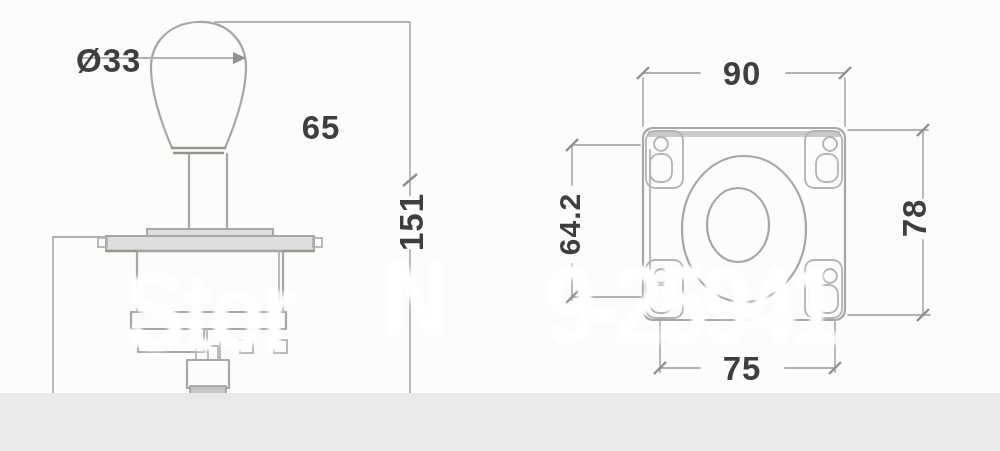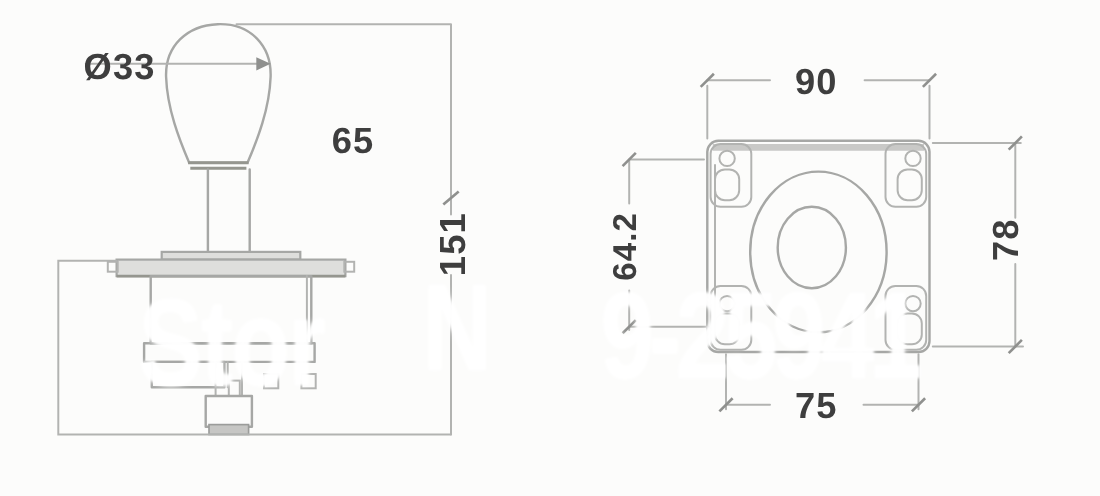--- a/index.html
+++ b/index.html
@@ -1,17 +1,17 @@
 <!DOCTYPE html>
 <html><head>
 <meta charset="utf-8">
 <style>
   html,body{margin:0;padding:0;background:#e9e9e9;}
   #stage{
-    position:relative;width:1000px;height:451px;
+    position:relative;width:1000px;height:393px;
     background:#fcfcfb;overflow:hidden;
     font-family:"Liberation Sans", sans-serif;
   }
   svg{position:absolute;left:0;top:0;}
   .ln{stroke:#a6a7a5;stroke-width:2.2;fill:none;stroke-linecap:round;stroke-linejoin:round;}
   .ln-thin{stroke:#b2b3b1;stroke-width:1.8;fill:none;stroke-linecap:round;}
   .ln-dark{stroke:#95968f;stroke-width:2.6;fill:none;}
   .fill-band{fill:#dededc;stroke:#a6a7a5;stroke-width:2;}
   .fill-foot{fill:#c6c6c4;stroke:#9b9c9a;stroke-width:1.5;}
   .dim-text{fill:#3e3e3e;font-weight:bold;font-size:33px;letter-spacing:1px;}

